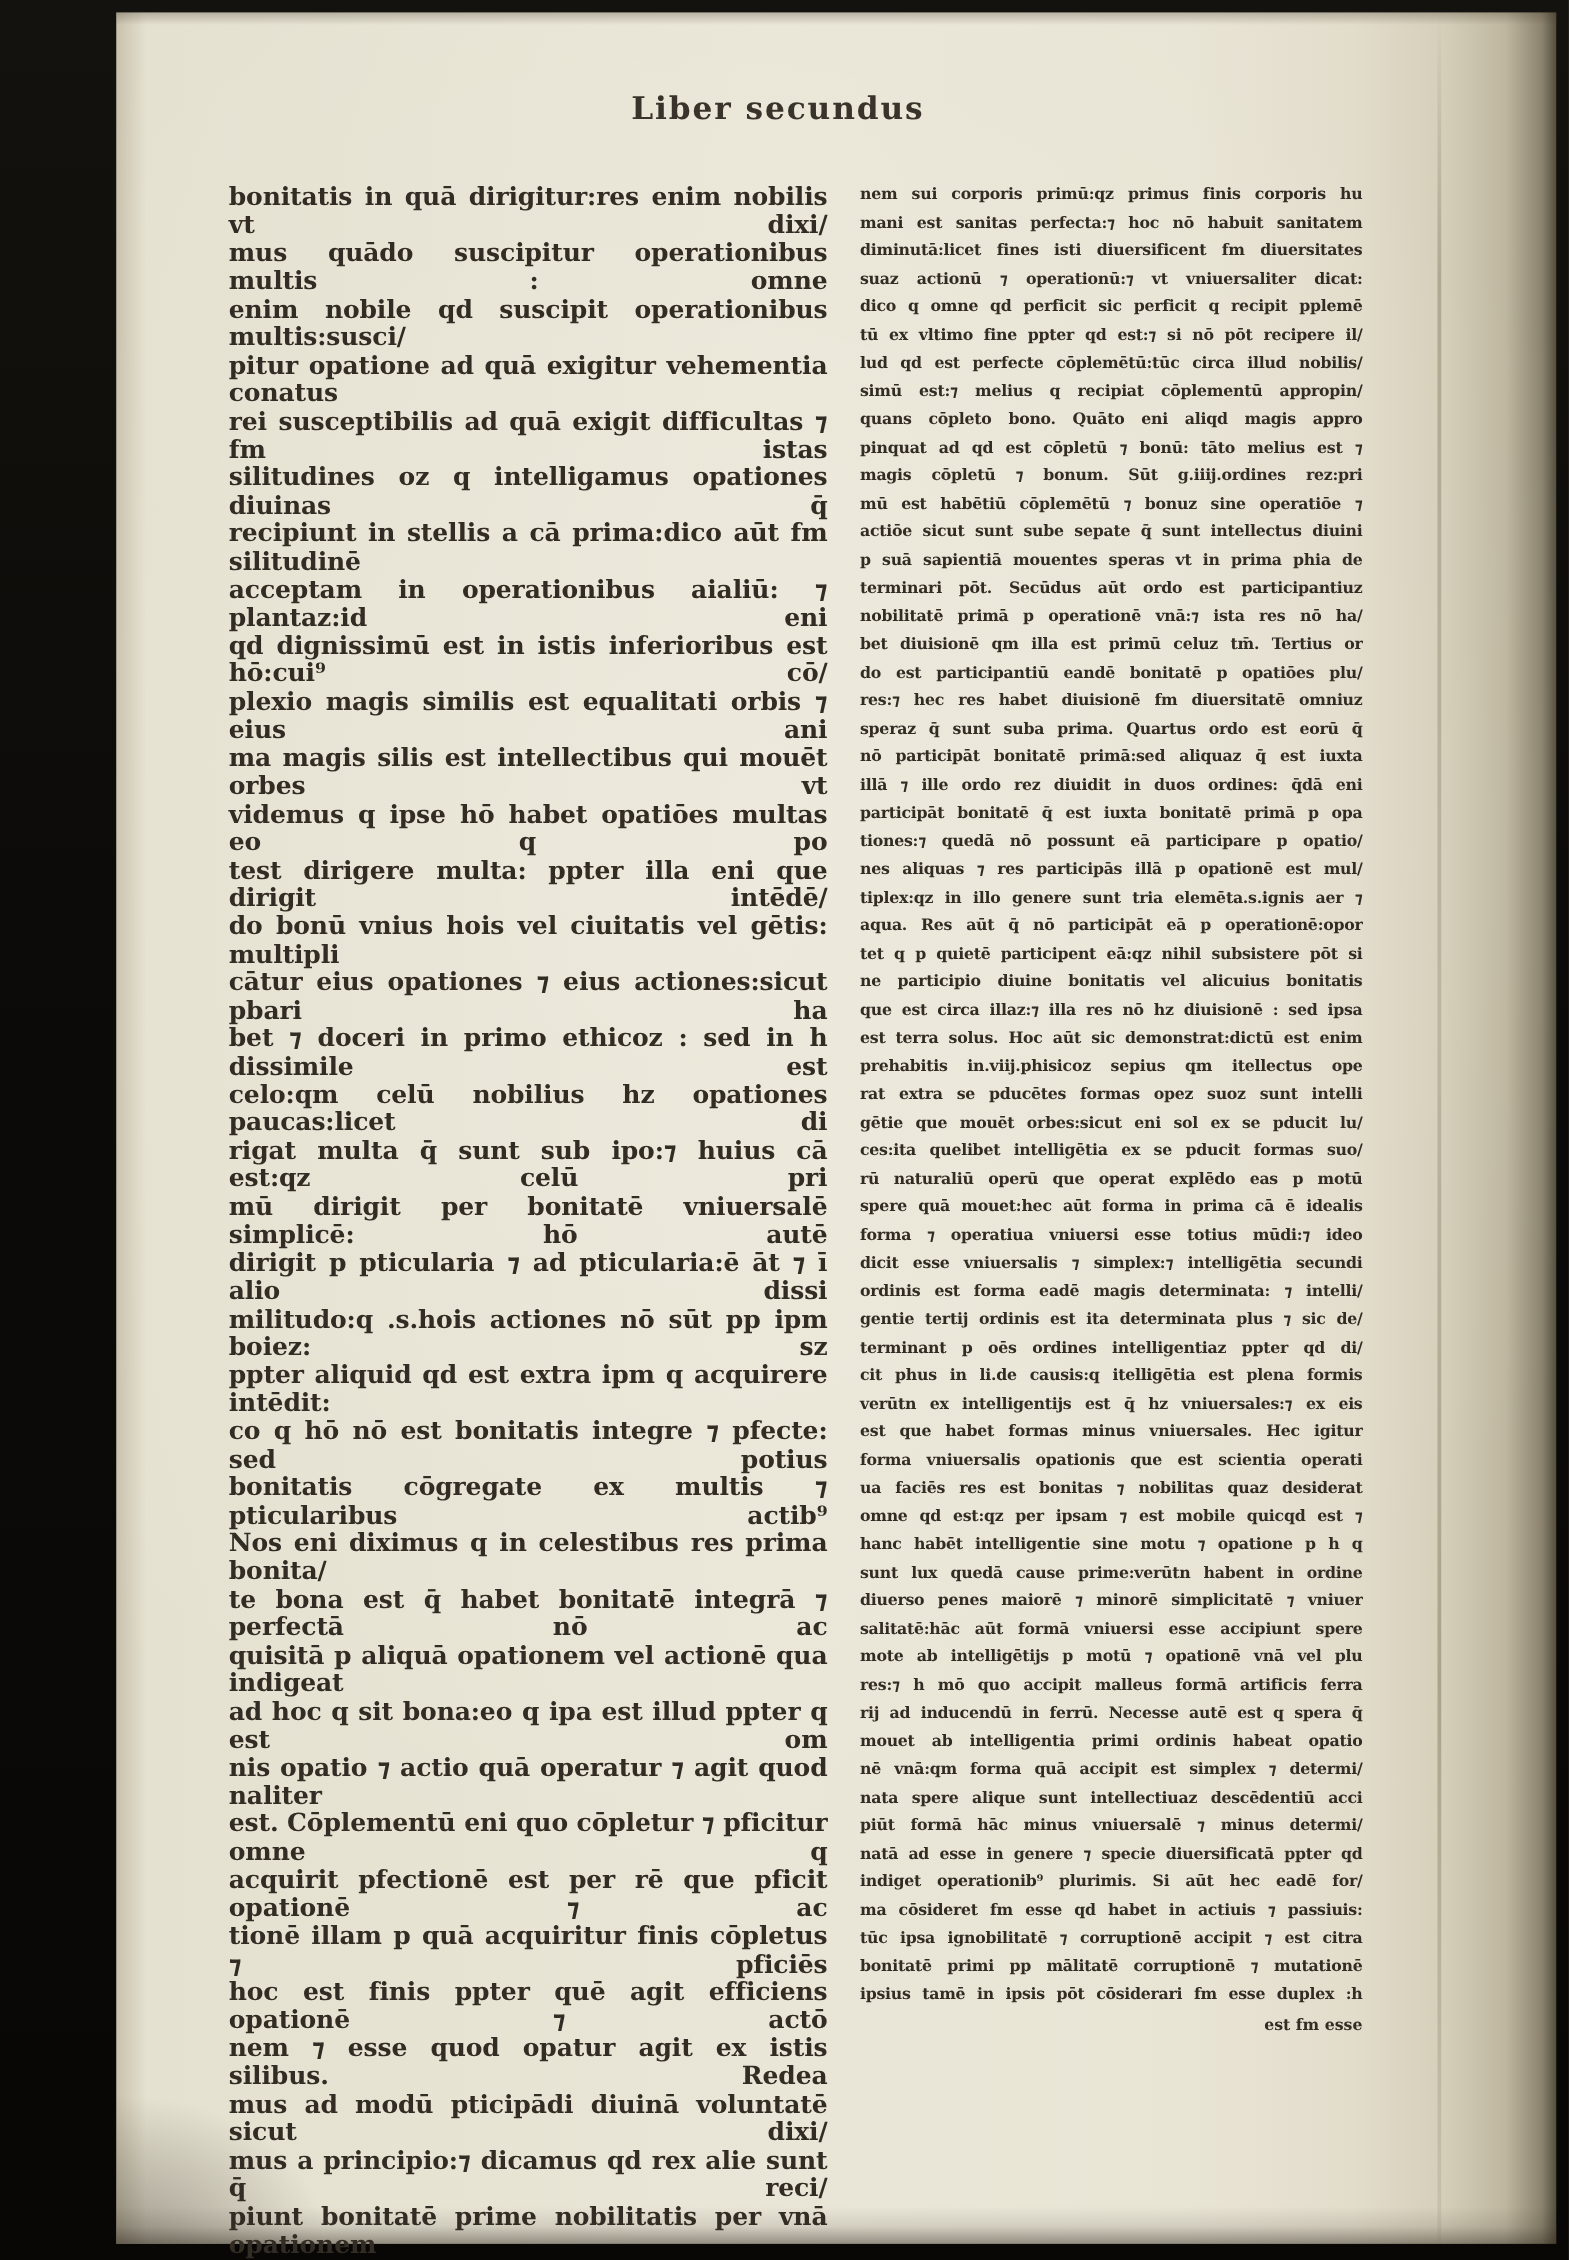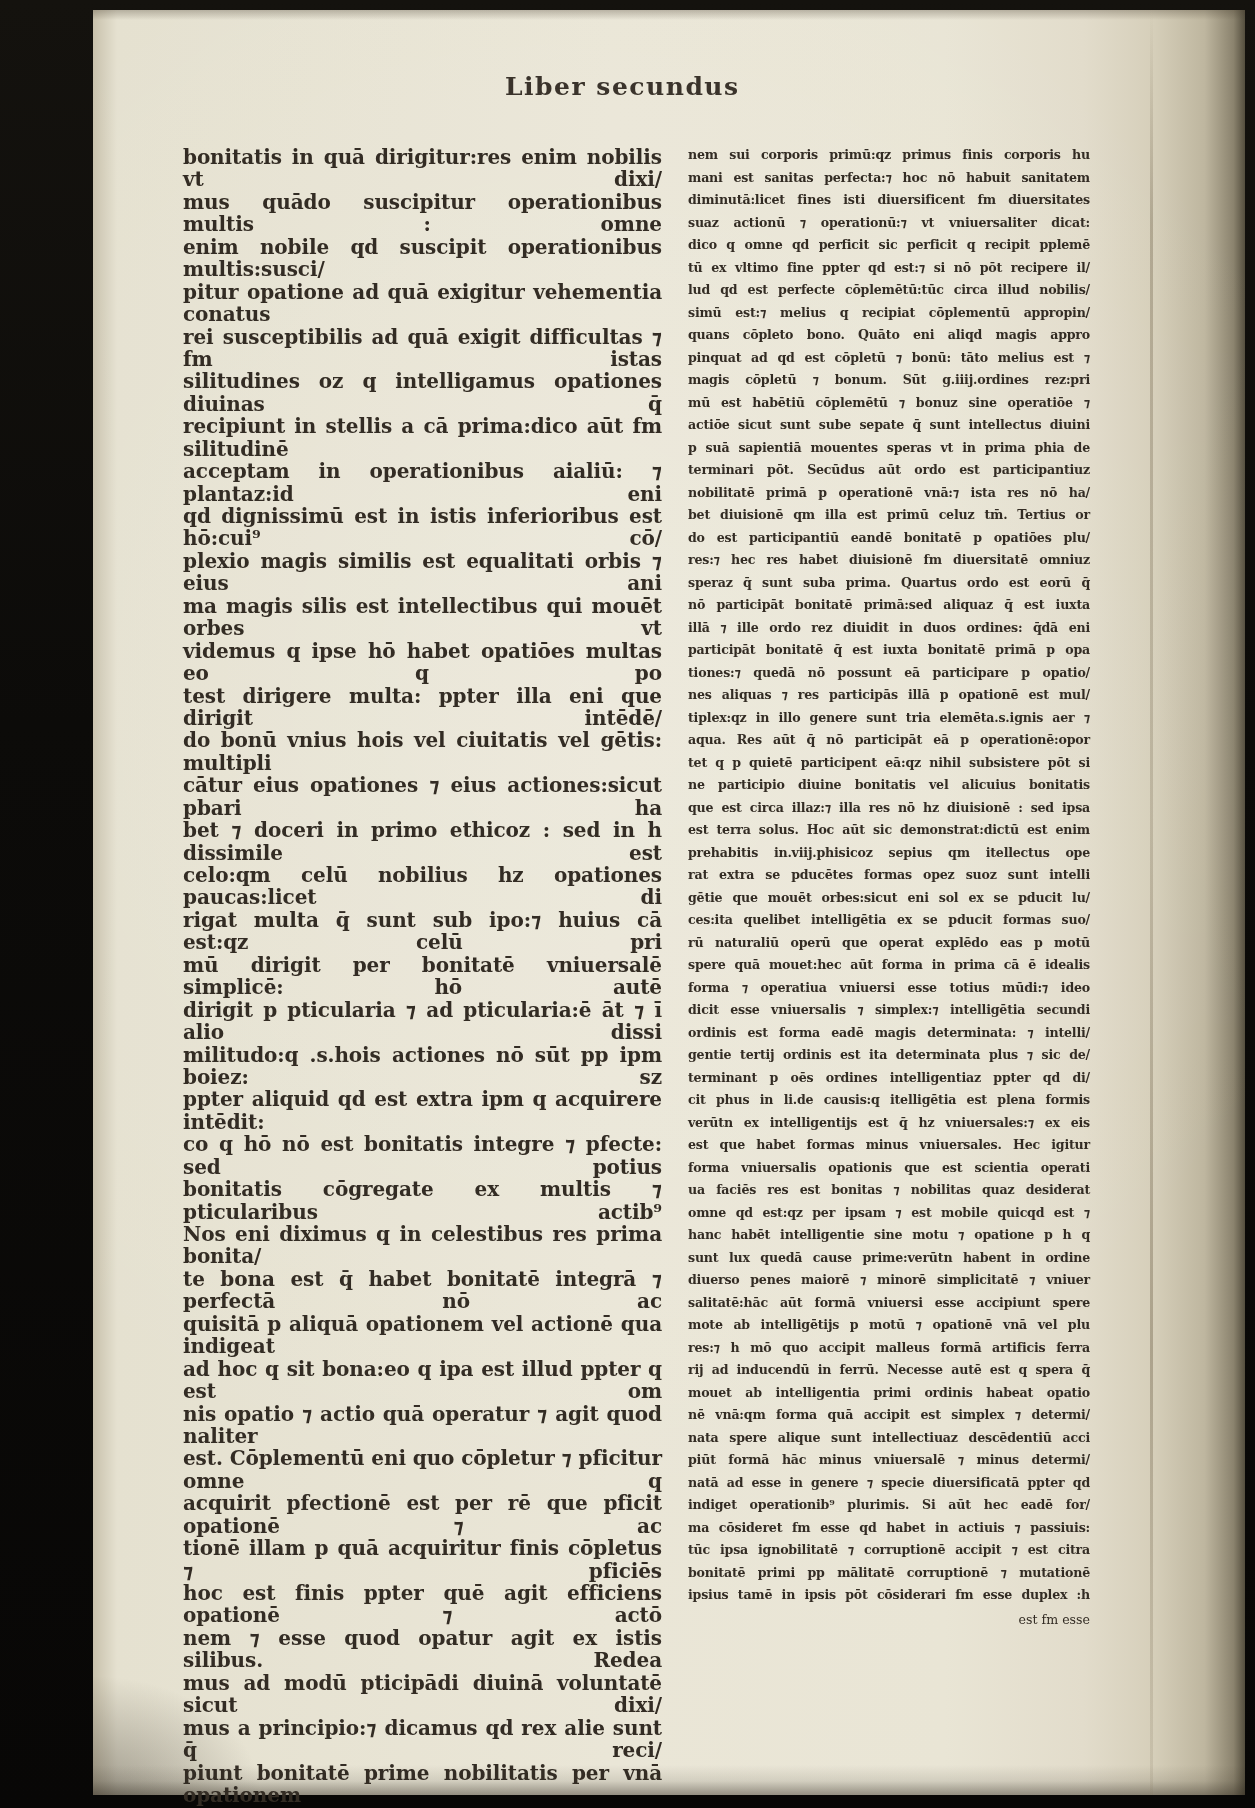--- a/index.html
+++ b/index.html
@@ -81,21 +81,21 @@
     font-size: 12.6px;
     line-height: 22.5px;
     letter-spacing: -0.2px;
   }
   .catchline {
     position: absolute;
     left: 595px;
     top: 1599px;
     width: 402px;
     text-align: right;
-    font-weight: normal;
+    font-weight: bold;
     color: #332c24;
     font-size: 12.6px;
     line-height: 22.5px;
   }
 </style>
 </head>
 <body>
 
 <div class="scan">
   <div class="paper">

